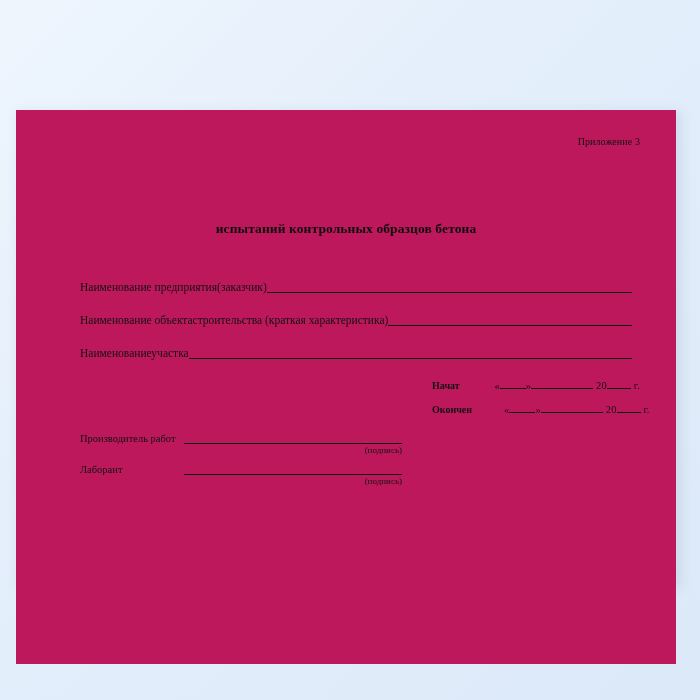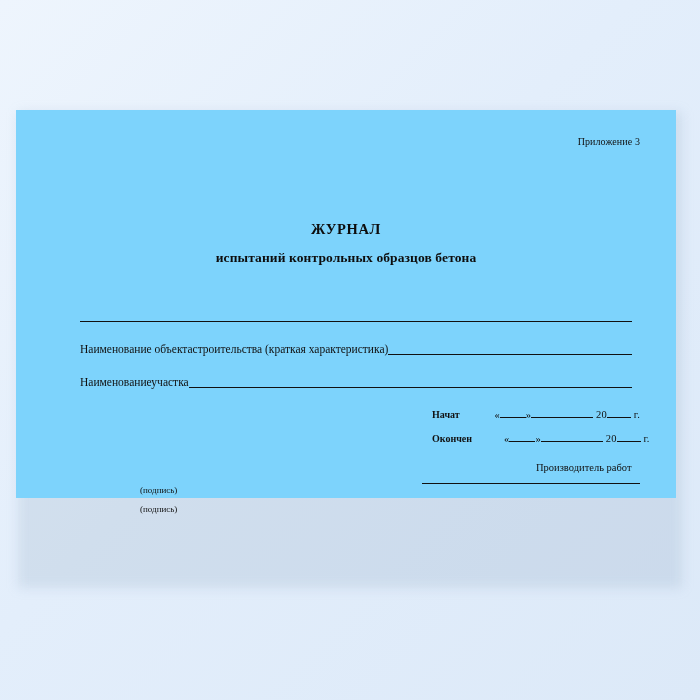--- a/index.html
+++ b/index.html
@@ -25,22 +25,22 @@
     width: 664px;
     height: 476px;
     background: rgba(120, 150, 180, 0.18);
     filter: blur(6px);
   }
   .sheet {
     position: absolute;
     left: 16px;
     top: 110px;
     width: 660px;
-    height: 388px;
-    background: #7dd3fc;
+    height: 554px;
+    background: #be185d;
     box-sizing: border-box;
     padding: 26px 36px 20px 36px;
   }
   .appendix {
     text-align: right;
     font-size: 10px;
     color: #111;
     letter-spacing: 0.1px;
   }
   .title-block {
@@ -111,35 +111,34 @@
   .u-yr { width: 24px; }
   .signatures {
     margin-top: 18px;
     padding-left: 28px;
   }
   .sig-row {
     display: flex;
     align-items: flex-end;
     font-size: 10.5px;
     color: #111;
-    flex-direction: column;
   }
   .sig-label {
     width: 104px;
     white-space: nowrap;
   }
   .sig-line {
     width: 218px;
     border-bottom: 1px solid #111;
     height: 10px;
   }
   .sig-caption {
     font-size: 9px;
     color: #111;
-    text-align: left;
+    text-align: right;
     width: 322px;
     margin-top: 1px;
     margin-bottom: 9px;
     padding-left: 60px;
     box-sizing: border-box;
   }
   .sig-row.second .sig-line {
     width: 218px;
     margin-left: 0;
   }
@@ -149,27 +148,27 @@
 <body>
 
 <div class="backdrop"></div>
 <div class="page-shadow"></div>
 
 <div class="sheet">
 
   <div class="appendix">Приложение 3</div>
 
   <div class="title-block">
-    <div class="title-main">ЖУРНАЛ</div>
     <div class="title-sub">испытаний контрольных образцов бетона</div>
   </div>
 
   <div class="fields">
 
     <div class="field-row">
+      <span class="field-label">Наименование предприятия(заказчик)</span>
       <span class="field-line"></span>
     </div>
 
     <div class="field-row">
       <span class="field-label">Наименование объектастроительства (краткая характеристика)</span>
       <span class="field-line"></span>
     </div>
 
     <div class="field-row">
       <span class="field-label">Наименованиеучастка</span>
@@ -197,17 +196,21 @@
   </div>
 
   <div class="signatures">
 
     <div class="sig-row">
       <span class="sig-label">Производитель работ</span>
       <span class="sig-line"></span>
     </div>
     <div class="sig-caption">(подпись)</div>
 
+    <div class="sig-row second">
+      <span class="sig-label">Лаборант</span>
+      <span class="sig-line"></span>
+    </div>
     <div class="sig-caption">(подпись)</div>
 
   </div>
 
 </div>
 
 </body></html>

